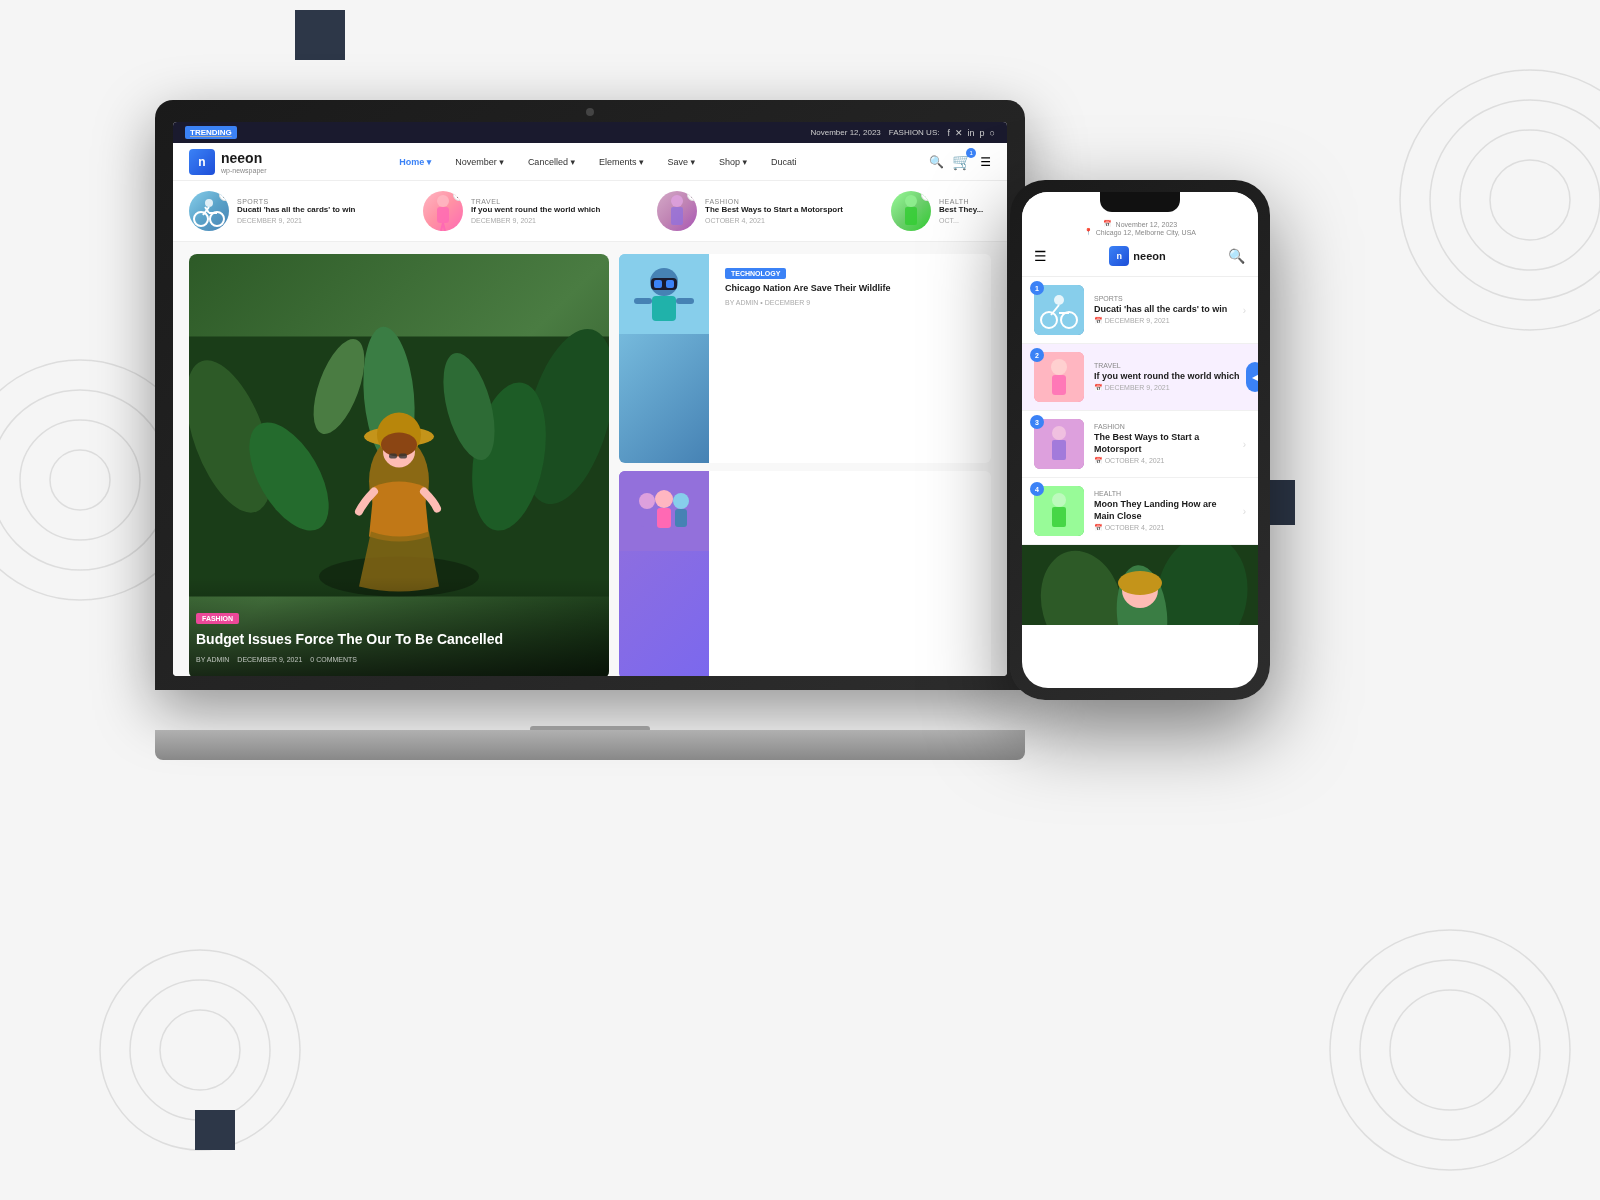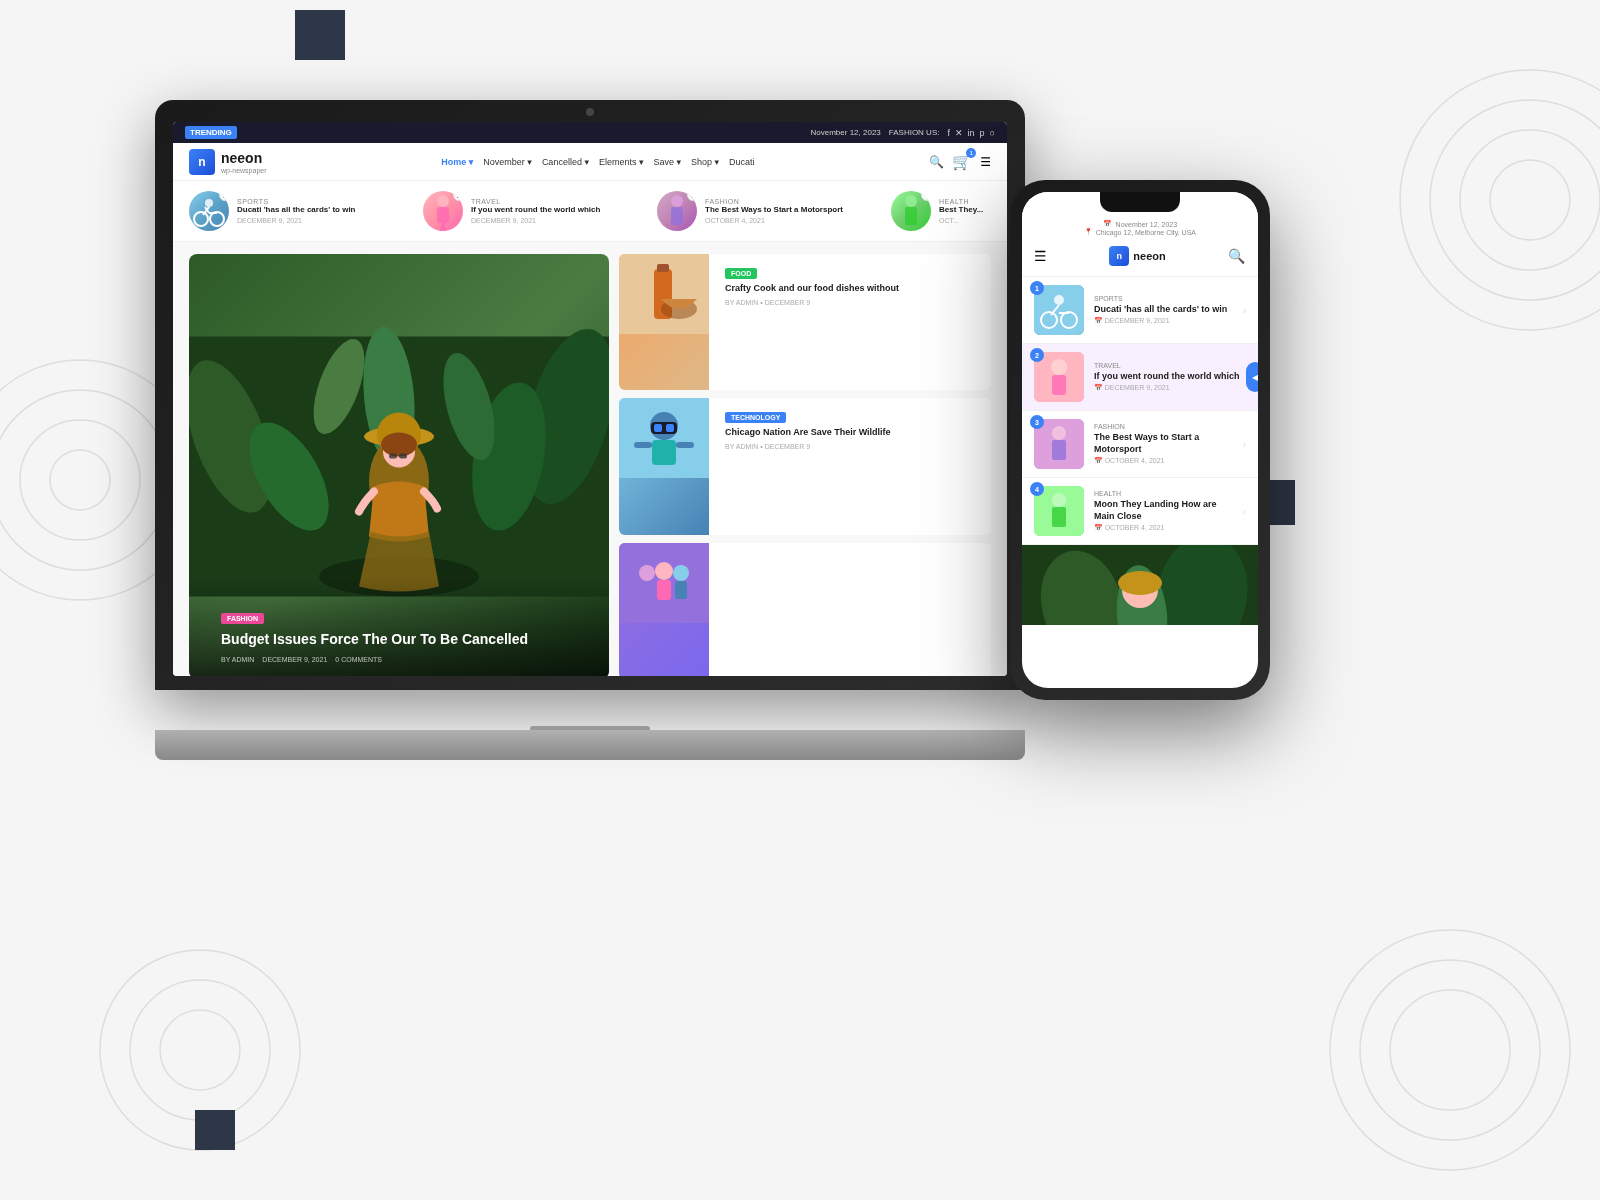--- a/index.html
+++ b/index.html
@@ -101,20 +101,21 @@
       font-size: 9px;
       padding: 4px 12px;
       display: flex;
       justify-content: space-between;
       align-items: center;
     }
 
     .topbar-left {
       display: flex;
       gap: 6px;
+      text-decoration: underline;
     }
 
     .trending-badge {
       background: #3b82f6;
       color: white;
       padding: 2px 5px;
       border-radius: 2px;
       font-size: 8px;
       font-weight: bold;
     }
@@ -174,21 +175,21 @@
 
     .logo-sub {
       font-size: 7px;
       color: #888;
       display: block;
       line-height: 1;
     }
 
     .nav-links {
       display: flex;
-      gap: 10px;
+      gap: 24px;
       align-items: center;
       font-size: 9px;
     }
 
     .nav-link {
       color: #333;
       text-decoration: none;
       cursor: pointer;
       display: flex;
       align-items: center;
@@ -286,21 +287,21 @@
       overflow: hidden;
       background: linear-gradient(135deg, #2d5a27, #4a7c42, #1a3d18);
     }
 
     .featured-overlay {
       position: absolute;
       bottom: 0;
       left: 0;
       right: 0;
       background: linear-gradient(transparent, rgba(0,0,0,0.7));
-      padding: 30px 32px 16px;
+      padding: 30px 7px 16px;
     }
 
     .featured-badge {
       background: #ec4899;
       color: white;
       font-size: 7px;
       padding: 2px 6px;
       border-radius: 2px;
       font-weight: bold;
       display: inline-block;
@@ -808,38 +809,20 @@
                 <span>BY ADMIN</span>
                 <span>DECEMBER 9, 2021</span>
                 <span>0 COMMENTS</span>
               </div>
             </div>
           </div>
         </div>
 
         <div class="main-side">
 
-          <div class="side-article">
-            <div class="side-thumb thumb-food">
-              <svg viewBox="0 0 90 80" xmlns="http://www.w3.org/2000/svg" width="90" height="80">
-                <rect width="90" height="80" fill="#E8C89A"></rect>
-
-                <rect x="35" y="15" width="18" height="50" rx="4" fill="#D2691E"></rect>
-                <rect x="38" y="10" width="12" height="8" rx="2" fill="#A0522D"></rect>
-
-                <ellipse cx="60" cy="55" rx="18" ry="10" fill="#8B4513" opacity="0.5"></ellipse>
-                <path d="M42 45 Q60 65 78 45" fill="#CD853F"></path>
-              </svg>
-            </div>
-            <div class="side-content">
-              <div class="side-badge badge-food">FOOD</div>
-              <div class="side-title">Crafty Cook and our food dishes without</div>
-              <div class="side-meta">BY ADMIN • DECEMBER 9</div>
-            </div>
-          </div>
 
           <div class="side-article">
             <div class="side-thumb thumb-tech">
               <svg viewBox="0 0 90 80" xmlns="http://www.w3.org/2000/svg" width="90" height="80">
                 <rect width="90" height="80" fill="#87CEEB"></rect>
 
                 <circle cx="45" cy="28" r="14" fill="#4682B4"></circle>
 
                 <rect x="32" y="24" width="26" height="12" rx="4" fill="#1a1a2e"></rect>
                 <rect x="35" y="26" width="8" height="8" rx="2" fill="#3b82f6"></rect>

